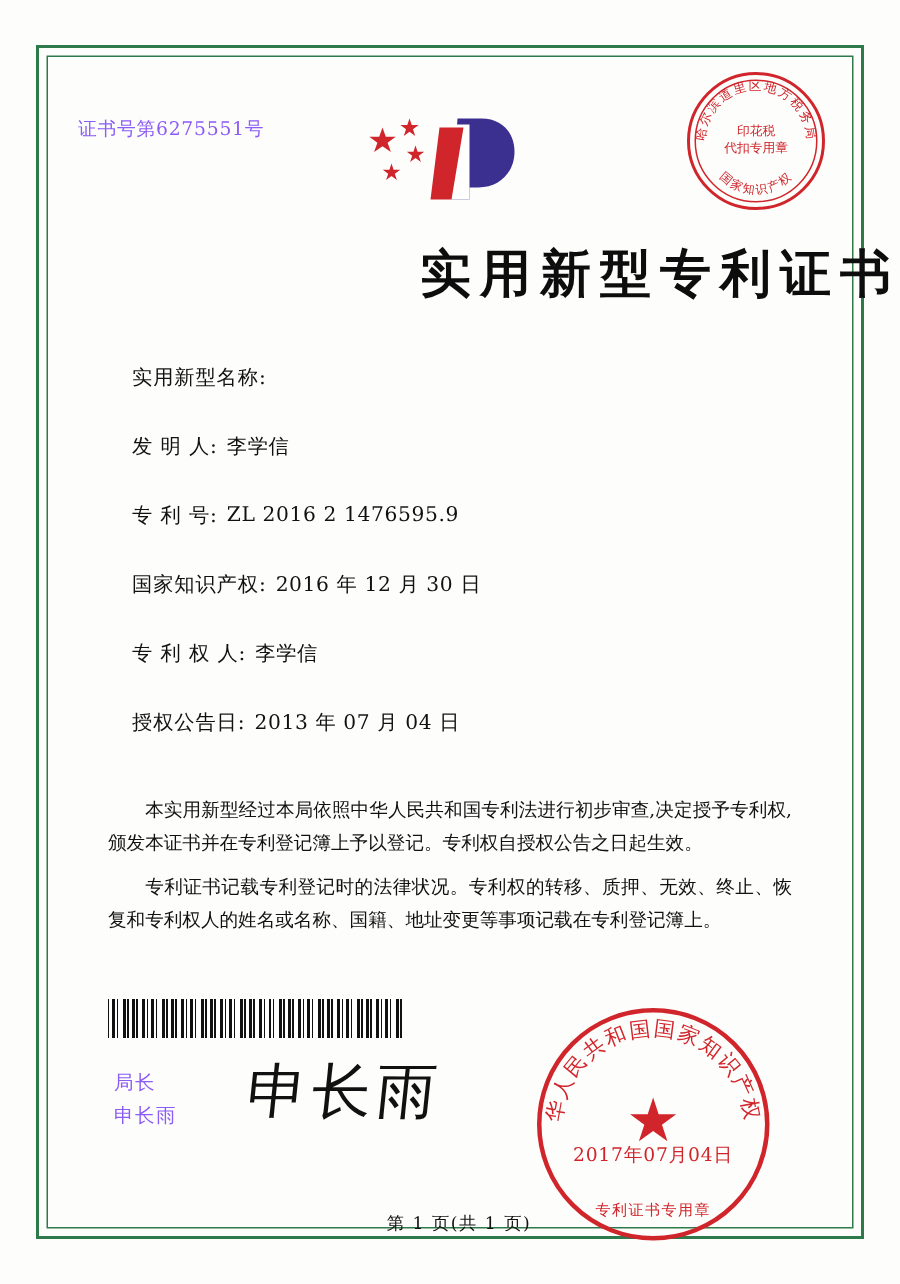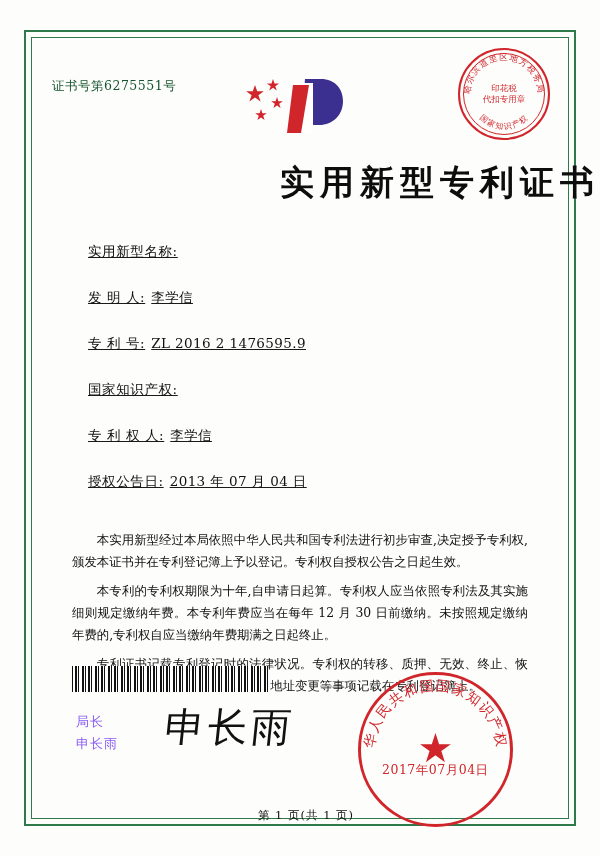--- a/index.html
+++ b/index.html
@@ -31,21 +31,21 @@
     left: 31px; top: 37px; right: 31px; bottom: 37px;
     border: 1px solid #2f7a4a;
   }
 
   
   .cert-number {
     position: absolute;
     left: 52px; top: 78px;
     font-size: 12.5px;
     letter-spacing: 0.5px;
-    color: #14532d;
+    color: #8b5cf6;
     font-family: "DejaVu Serif", "Liberation Serif", serif;
   }
 
   
   .logo {
     position: absolute;
     left: 243px; top: 75px;
     width: 115px; height: 62px;
   }
 
@@ -87,21 +87,20 @@
     letter-spacing: 6px;
     color: #0d0d0d;
     font-family: "DejaVu Serif", "Liberation Serif", serif;
   }
 
   
   .fields {
     position: absolute;
     left: 88px; top: 243px;
     width: 430px;
-    text-decoration: underline;
   }
   .field-row {
     height: 46px;
     display: flex;
     align-items: flex-start;
     font-size: 13.5px;
     color: #111;
     font-family: "DejaVu Serif", "Liberation Serif", serif;
   }
   .field-label {
@@ -271,34 +270,34 @@
     <div class="field-row">
       <span class="field-label">发 明 人:</span>
       <span class="field-value">李学信</span>
     </div>
     <div class="field-row">
       <span class="field-label">专 利 号:</span>
       <span class="field-value">ZL 2016 2 1476595.9</span>
     </div>
     <div class="field-row">
       <span class="field-label">国家知识产权:</span>
+      <span class="field-value">2016 年 12 月 30 日</span>
     </div>
     <div class="field-row">
       <span class="field-label">专 利 权 人:</span>
       <span class="field-value">李学信</span>
     </div>
     <div class="field-row">
       <span class="field-label">授权公告日:</span>
       <span class="field-value">2013 年 07 月 04 日</span>
     </div>
   </div>
 
   <div class="body-text">
     <p>本实用新型经过本局依照中华人民共和国专利法进行初步审查,决定授予专利权,颁发本证书并在专利登记簿上予以登记。专利权自授权公告之日起生效。</p>
-    <p>本专利的专利权期限为十年,自申请日起算。专利权人应当依照专利法及其实施细则规定缴纳年费。本专利年费应当在每年 12 月 30 日前缴纳。未按照规定缴纳年费的,专利权自应当缴纳年费期满之日起终止。</p>
     <p>专利证书记载专利登记时的法律状况。专利权的转移、质押、无效、终止、恢复和专利权人的姓名或名称、国籍、地址变更等事项记载在专利登记簿上。</p>
   </div>
 
   <div class="barcode"></div>
 
   <div class="sign-label">
     <div>局长</div>
     <div>申长雨</div>
   </div>
 
@@ -308,19 +307,20 @@
     <div class="ring"></div>
     <div class="star">★</div>
     <svg class="arc-svg" viewBox="0 0 155 155" width="155" height="155" aria-hidden="true">
       <defs>
         <path id="mArcTop" d="M 16,80 A 61,61 0 0 1 139,80"></path>
       </defs>
       <text font-size="14" fill="#d0252b" font-family="DejaVu Serif, serif" letter-spacing="1.5">
         <textPath href="#mArcTop" startOffset="50%" text-anchor="middle">中华人民共和国国家知识产权局</textPath>
       </text>
     </svg>
+    <div class="bottom-text">专利证书专用章</div>
   </div>
 
   <div class="seal-date">2017年07月04日</div>
 
   <div class="footer">第 1 页(共 1 页)</div>
 
 </div>
 
 </body></html>

